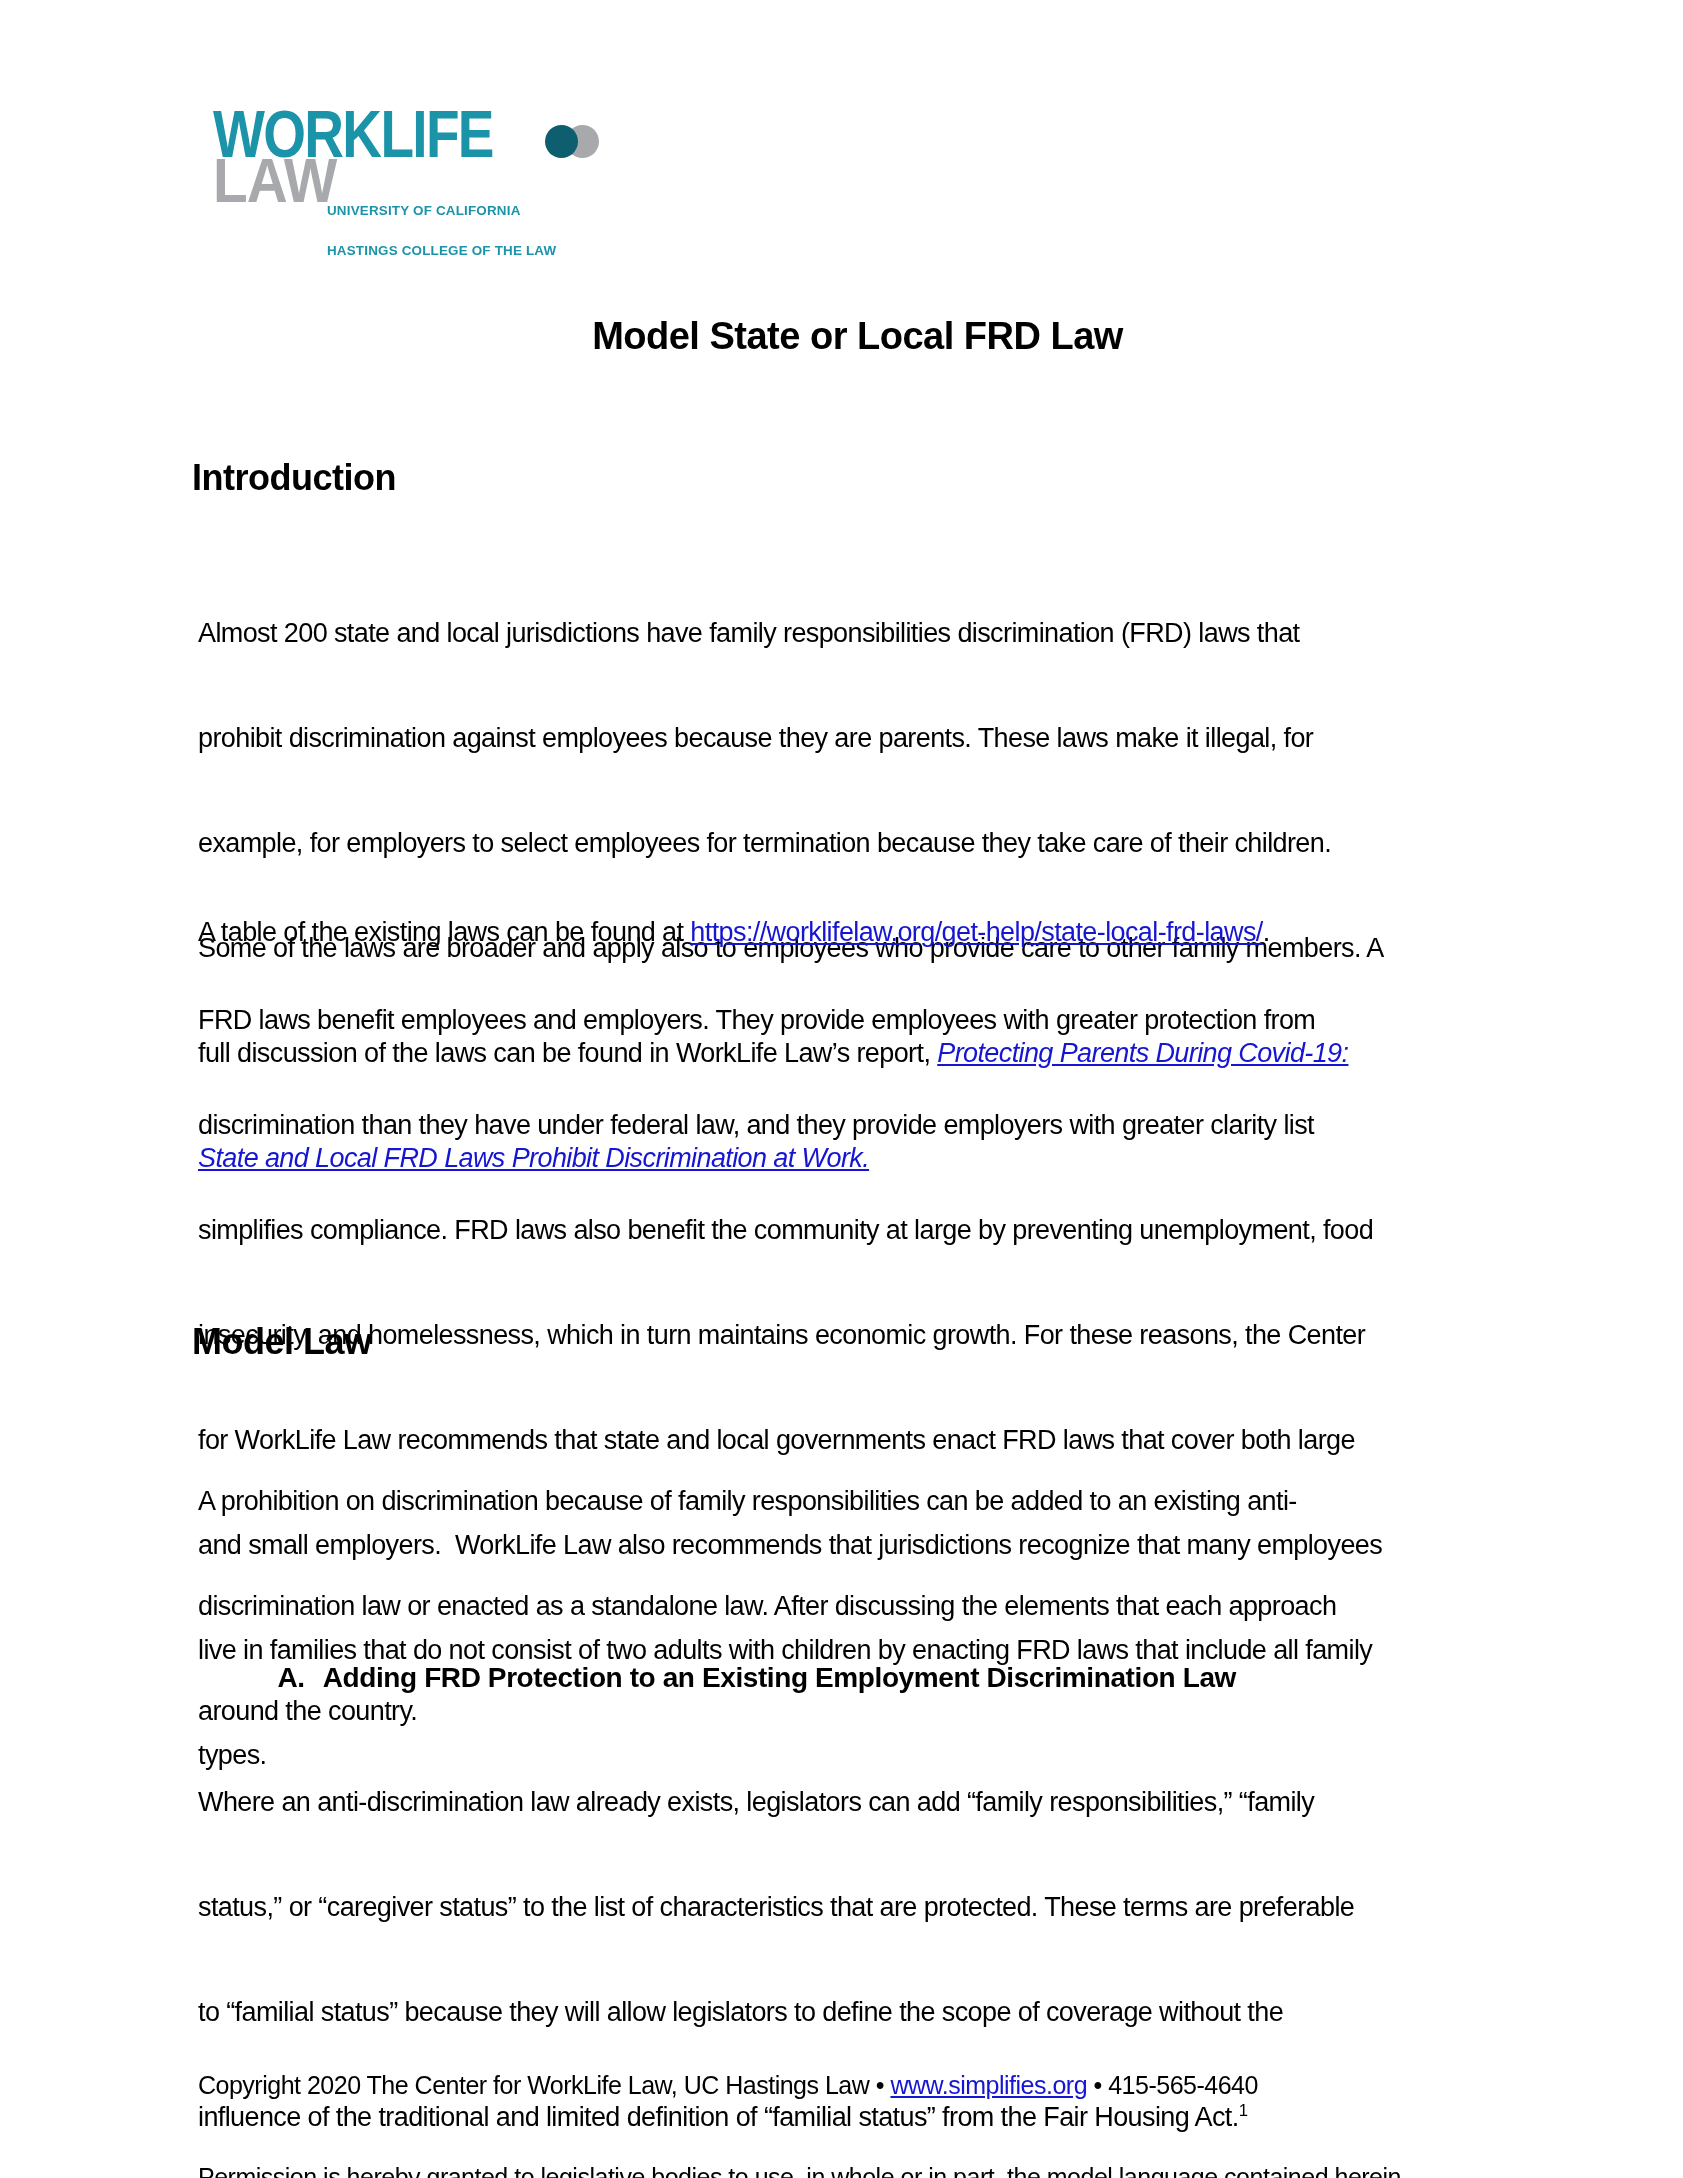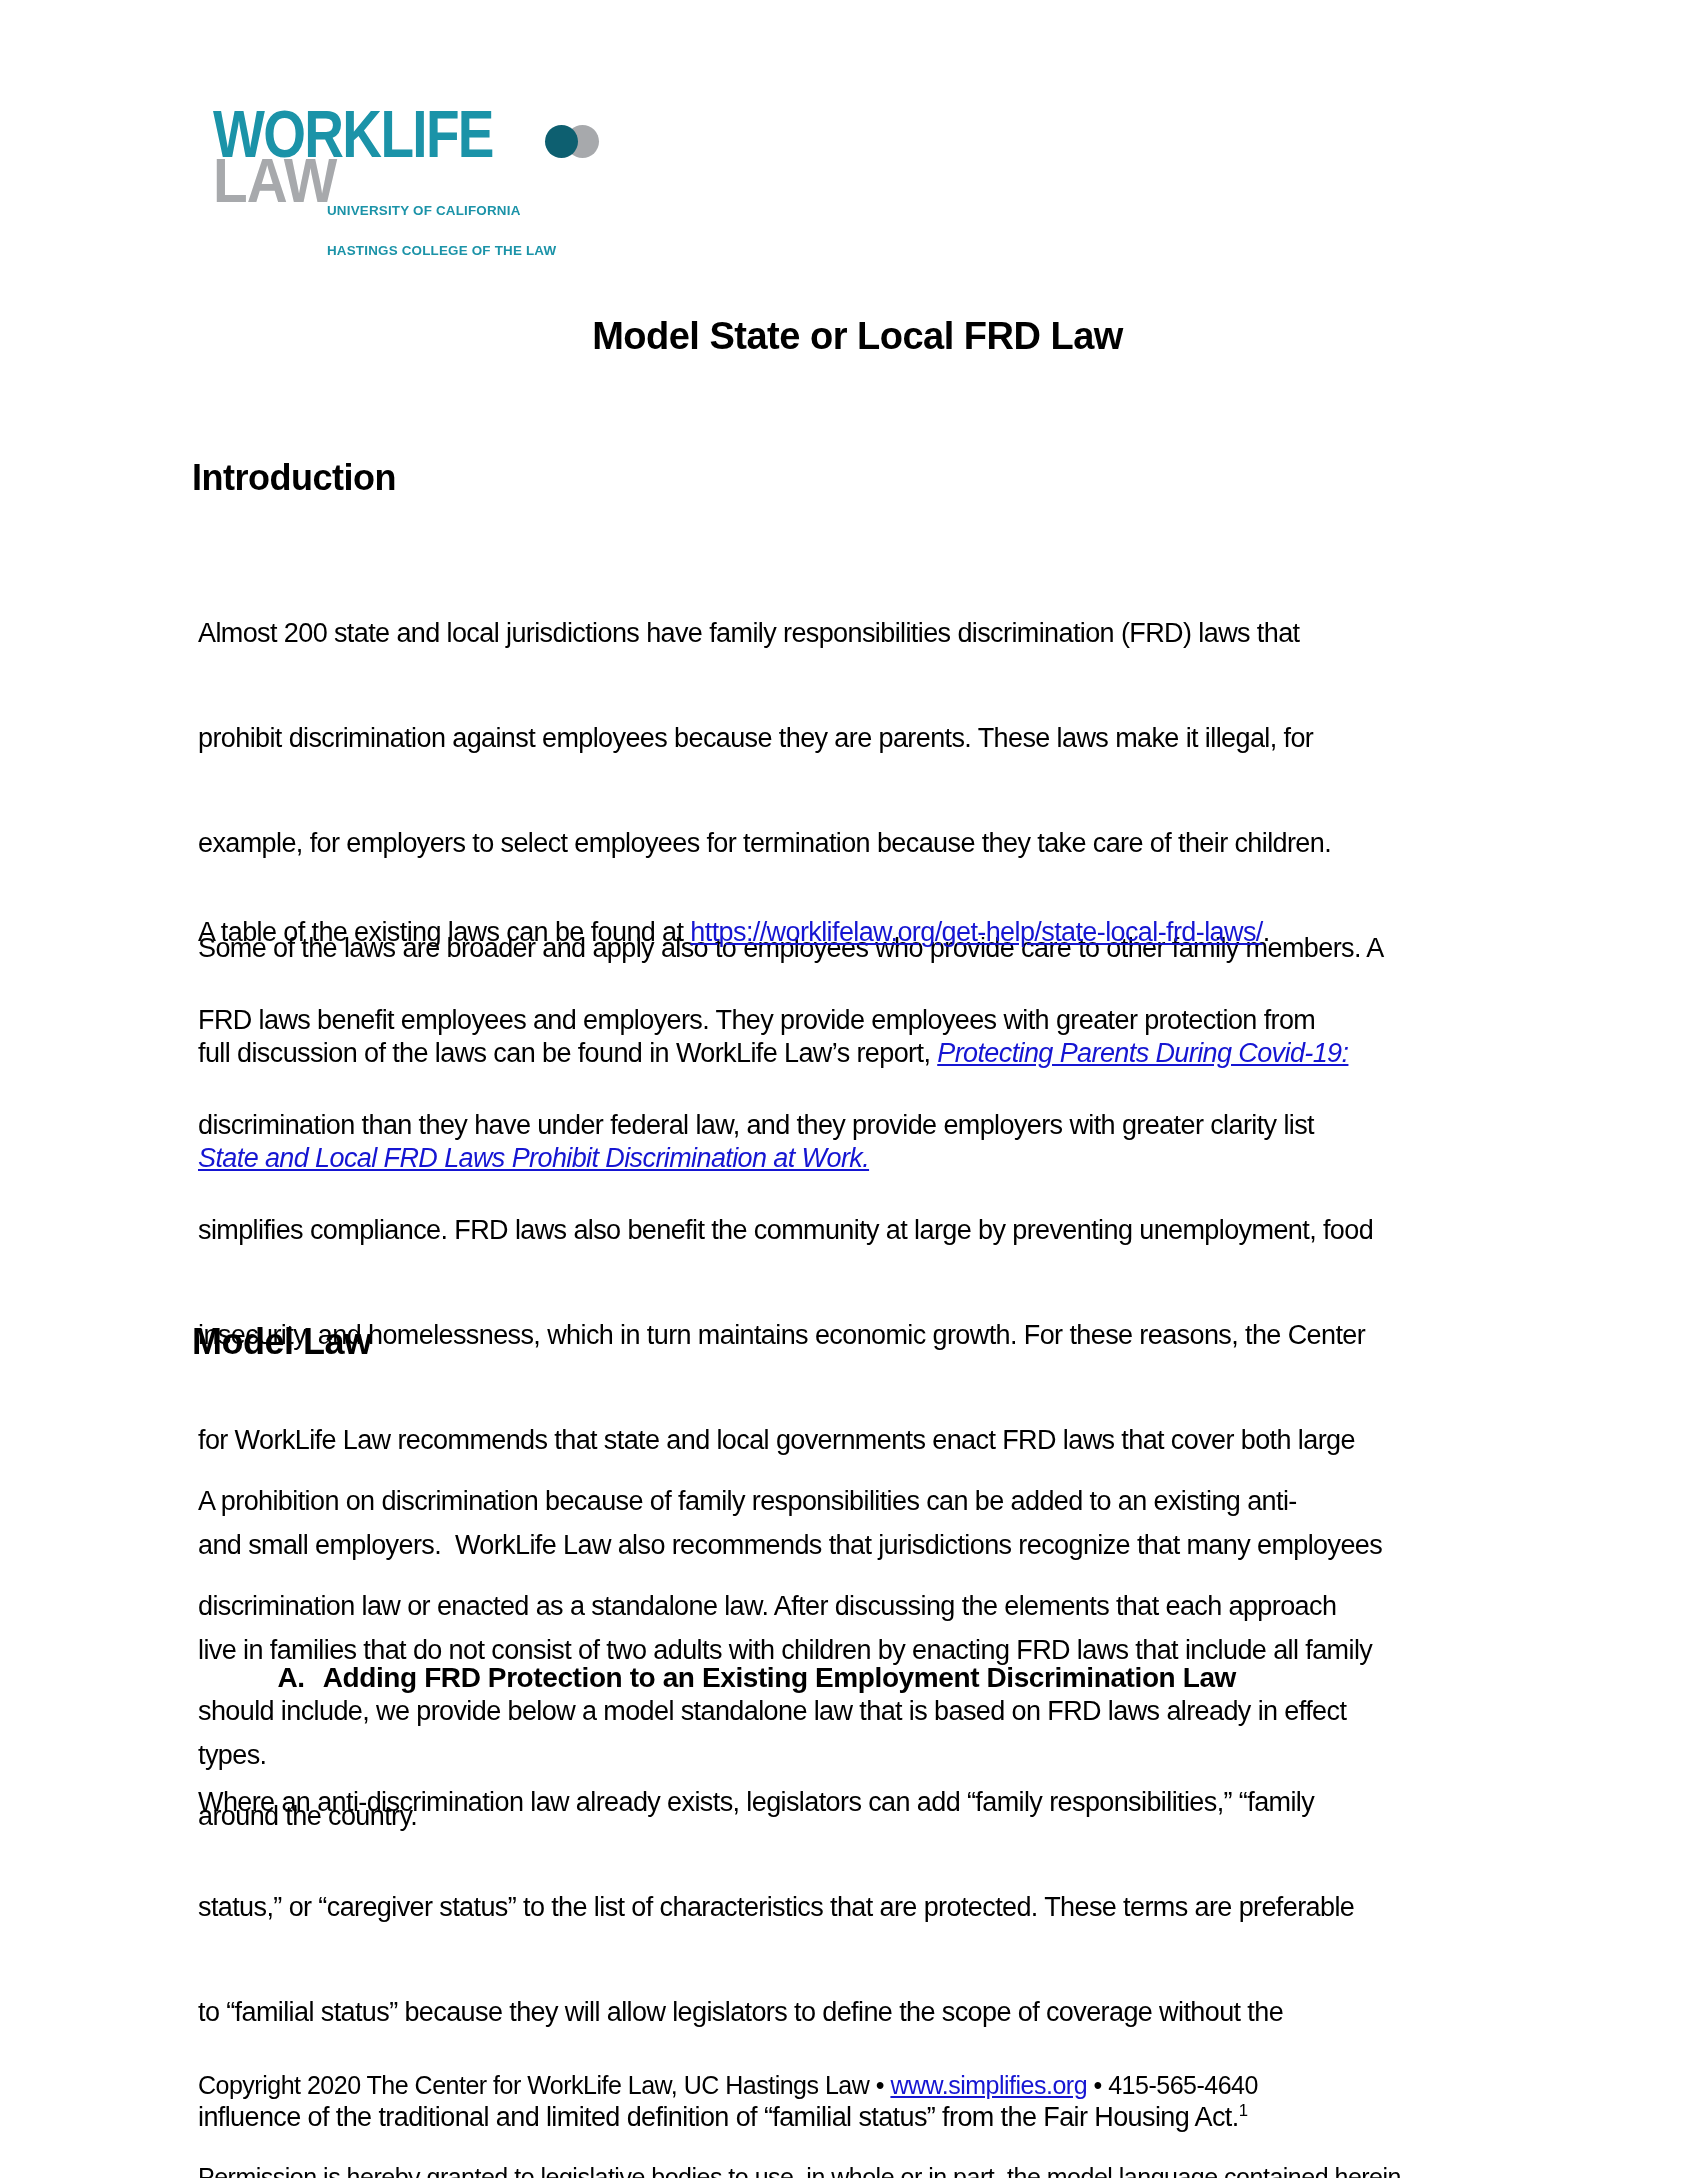--- a/index.html
+++ b/index.html
@@ -100,21 +100,20 @@
     <div class="line">and small employers.  WorkLife Law also recommends that jurisdictions recognize that many employees</div>
     <div class="line">live in families that do not consist of two adults with children by enacting FRD laws that include all family</div>
     <div class="line">types.</div>
   </div>
 
   <div class="h1" style="top:1321px">Model Law</div>
 
   <div class="para" style="top:1418px">
     <div class="line">A prohibition on discrimination because of family responsibilities can be added to an existing anti-</div>
     <div class="line">discrimination law or enacted as a standalone law. After discussing the elements that each approach</div>
-    <div class="line">should include, we provide below a model standalone law that is based on FRD laws already in effect</div>
     <div class="line">around the country.</div>
   </div>
 
   <div class="hA">
     <span class="hA-num">A.</span><span>Adding FRD Protection to an Existing Employment Discrimination Law</span>
   </div>
 
   <div class="para" style="top:1719px">
     <div class="line">Where an anti-discrimination law already exists, legislators can add “family responsibilities,” “family</div>
     <div class="line">status,” or “caregiver status” to the list of characteristics that are protected. These terms are preferable</div>

